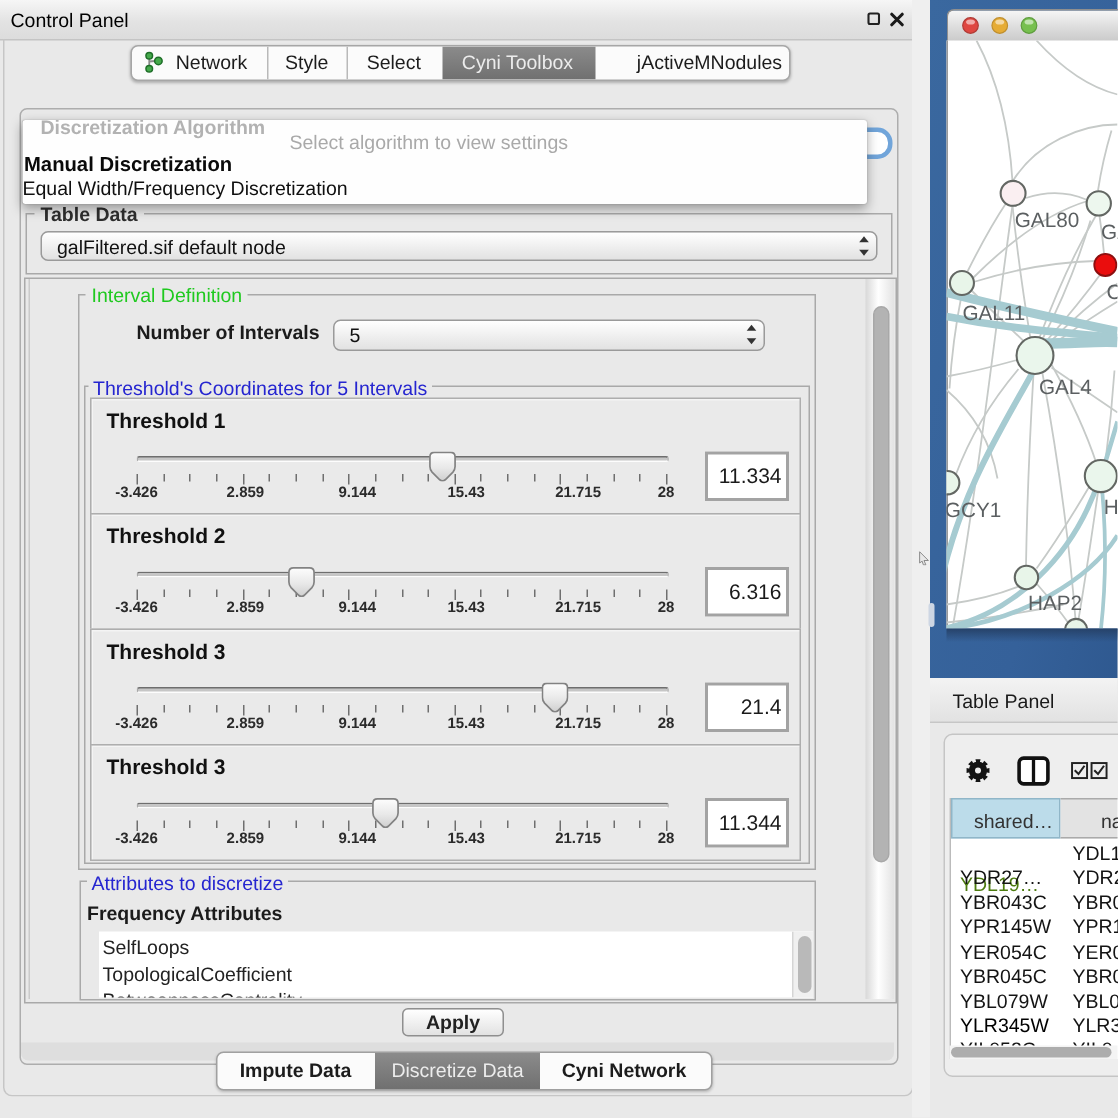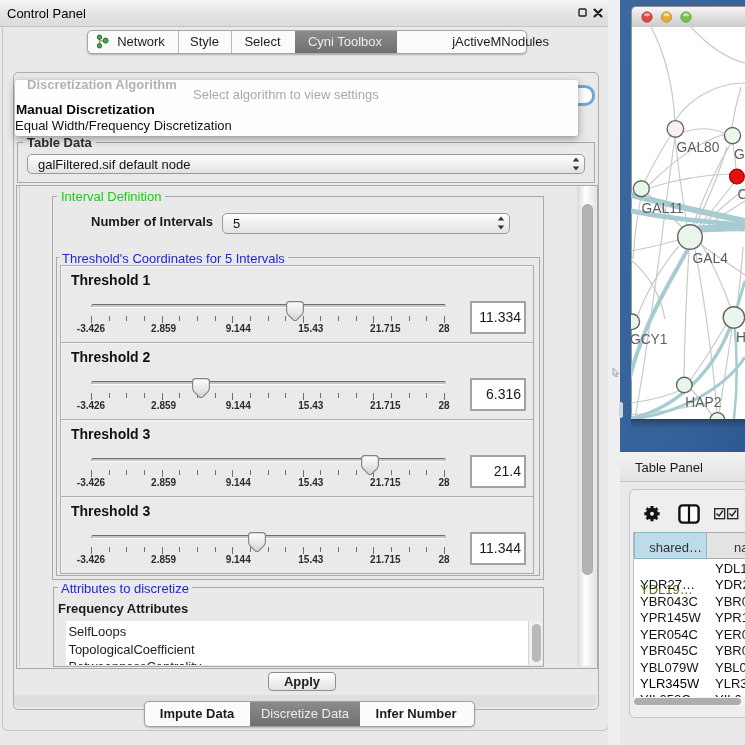--- a/index.html
+++ b/index.html
@@ -37,21 +37,21 @@
 <svg class="abs" style="left:95px;top:34px" width="14" height="15" viewBox="0 0 14 15">
  <path d="M4.5 3.5 V11.5 M4.5 7 L10 6.5" stroke="#8a8a8a" stroke-width="1.2" fill="none"></path>
  <circle cx="4.5" cy="3.2" r="2.2" fill="#45a94b" stroke="#1e6e28" stroke-width="1"></circle>
  <circle cx="4.5" cy="11.8" r="2.2" fill="#45a94b" stroke="#1e6e28" stroke-width="1"></circle>
  <circle cx="10.6" cy="6.6" r="2.5" fill="#45a94b" stroke="#1e6e28" stroke-width="1"></circle>
 </svg>
 <div class="abs" style="left:112px;top:34px;width:58px;text-align:center;font-size:13px;color:#1c1c1c">Network</div>
 <div class="abs" style="left:178px;top:34px;width:53px;text-align:center;font-size:13px;color:#1c1c1c">Style</div>
 <div class="abs" style="left:231px;top:34px;width:63px;text-align:center;font-size:13px;color:#1c1c1c">Select</div>
 <div class="abs" style="left:294px;top:34px;width:102px;text-align:center;font-size:13px;color:#ececec">Cyni Toolbox</div>
-<div class="abs" style="left:397px;top:34px;width:152px;text-align:right;font-size:13px;color:#1c1c1c">jActiveMNodules</div>
+<div class="abs" style="left:397px;top:34px;width:152px;text-align:center;font-size:13px;color:#1c1c1c">jActiveMNodules</div>
 
 <div class="abs" style="left:13px;top:72px;width:584px;height:636px;background:#e9e9e9;border:1px solid #adadad;border-radius:5px"></div>
 <div class="abs" style="left:14px;top:695px;width:582px;height:12px;background:#dedede;border-radius:0 0 5px 5px"></div>
 
 <div class="abs" style="left:545px;top:85px;width:44px;height:15px;background:#fff;border:3px solid #71a5da;border-radius:10px"></div>
 
 <div class="abs" style="left:17px;top:142px;width:576px;height:39px;border:1px solid #a9a9a9"></div>
 <div class="abs" style="left:23px;top:135px;background:#e9e9e9;padding:0 4px;font-size:13px;font-weight:bold;color:#2e2e2e">Table Data</div>
 <div class="abs" style="left:27px;top:154px;width:558px;height:20px;box-sizing:border-box;background:linear-gradient(#ffffff,#ededed 60%,#e2e2e2);border:1px solid #9a9a9a;border-radius:5px"></div>
 <div class="abs" style="left:38px;top:157px;font-size:13px;color:#111">galFiltered.sif default node</div>
@@ -229,21 +229,21 @@
   <div style="position:absolute;right:1.5px;top:3px;width:9px;height:38px;background:#b9b9b9;border-radius:4.5px"></div>
 </div>
 
 <div class="abs" style="left:268px;top:672px;width:68px;height:19px;box-sizing:border-box;background:linear-gradient(#ffffff,#efefef 55%,#e2e2e2);border:1px solid #8f8f8f;border-radius:4px;text-align:center;font-size:13px;font-weight:bold;color:#222;line-height:17px">Apply</div>
 
 <div class="abs" style="left:144px;top:701px;width:329px;height:24px;background:#fbfbfb;border:1px solid #a0a0a0;border-radius:5px;box-shadow:0 1px 2px rgba(0,0,0,0.22);overflow:hidden">
   <div class="abs" style="left:105px;top:0;width:110px;height:24px;background:linear-gradient(#8b8b8b,#707070)"></div>
 </div>
 <div class="abs" style="left:144px;top:706px;width:106px;text-align:center;font-size:13px;font-weight:bold;color:#1c1c1c">Impute Data</div>
 <div class="abs" style="left:250px;top:706px;width:110px;text-align:center;font-size:13px;color:#ececec">Discretize Data</div>
-<div class="abs" style="left:360px;top:706px;width:112px;text-align:center;font-size:13px;font-weight:bold;color:#1c1c1c">Infer Number</div>
+<div class="abs" style="left:360px;top:706px;width:112px;text-align:center;font-size:13px;font-weight:bold;color:#1c1c1c">Cyni Network</div>
 
 <div class="abs" style="left:15px;top:80px;width:563px;height:56px;background:#fefefe;border-radius:2px;box-shadow:0 3px 8px rgba(0,0,0,0.35),0 0 1px #aaa"></div>
 <div class="abs" style="left:27px;top:77px;font-size:13px;font-weight:bold;color:#b2b2b2">Discretization Algorithm</div>
 <div class="abs" style="left:193px;top:87px;font-size:13px;color:#a9a9a9">Select algorithm to view settings</div>
 <div class="abs" style="left:16px;top:102px;font-size:13.5px;font-weight:bold;color:#0a0a0a">Manual Discretization</div>
 <div class="abs" style="left:15px;top:118px;font-size:13px;color:#0f0f0f">Equal Width/Frequency Discretization</div>
 
 <div class="abs" style="left:608px;top:0;width:12px;height:745px;background:#efefef"></div>
 <svg class="abs" style="left:612px;top:367px" width="8" height="10" viewBox="0 0 9 12">
     <path d="M1 1 L8 8 L4.5 8 L6 11.5 L4 11.5 L3 8.5 L1 10 Z" fill="#e8e8e8" stroke="#8a8a8a" stroke-width="0.8"></path>

